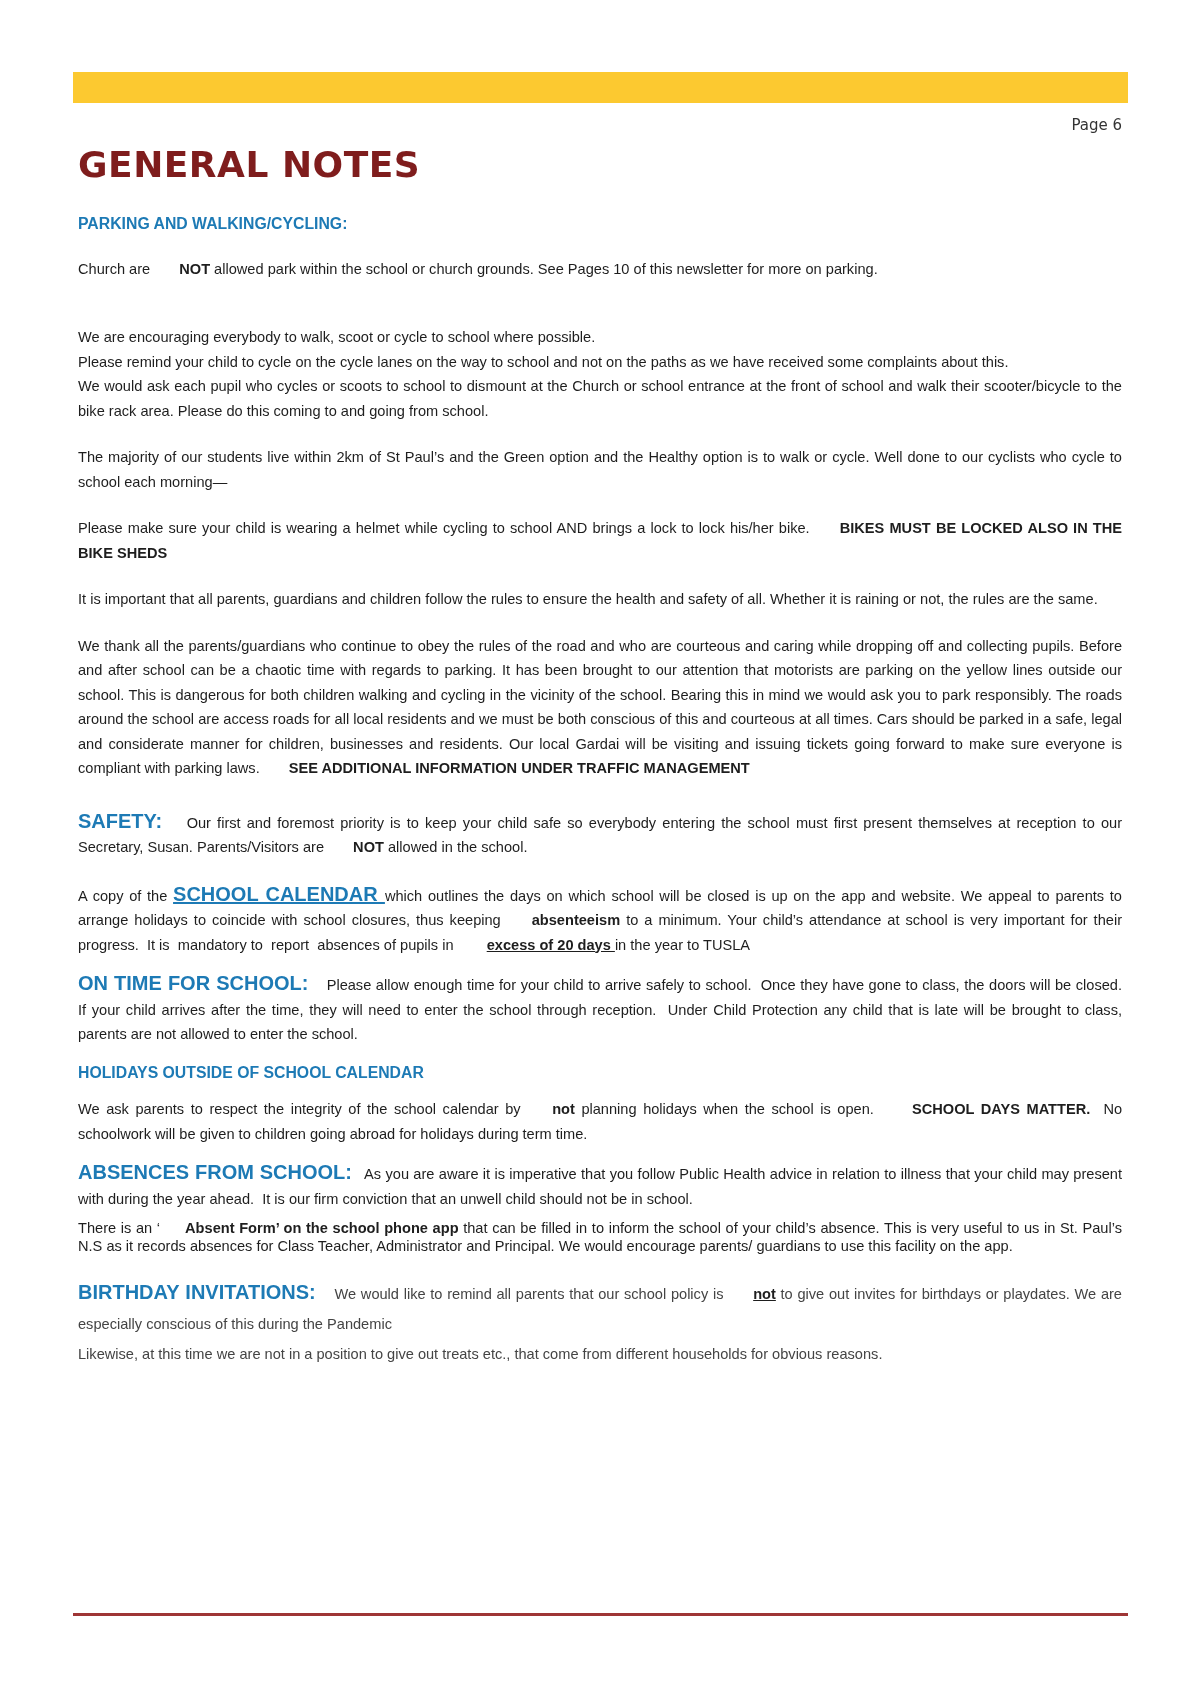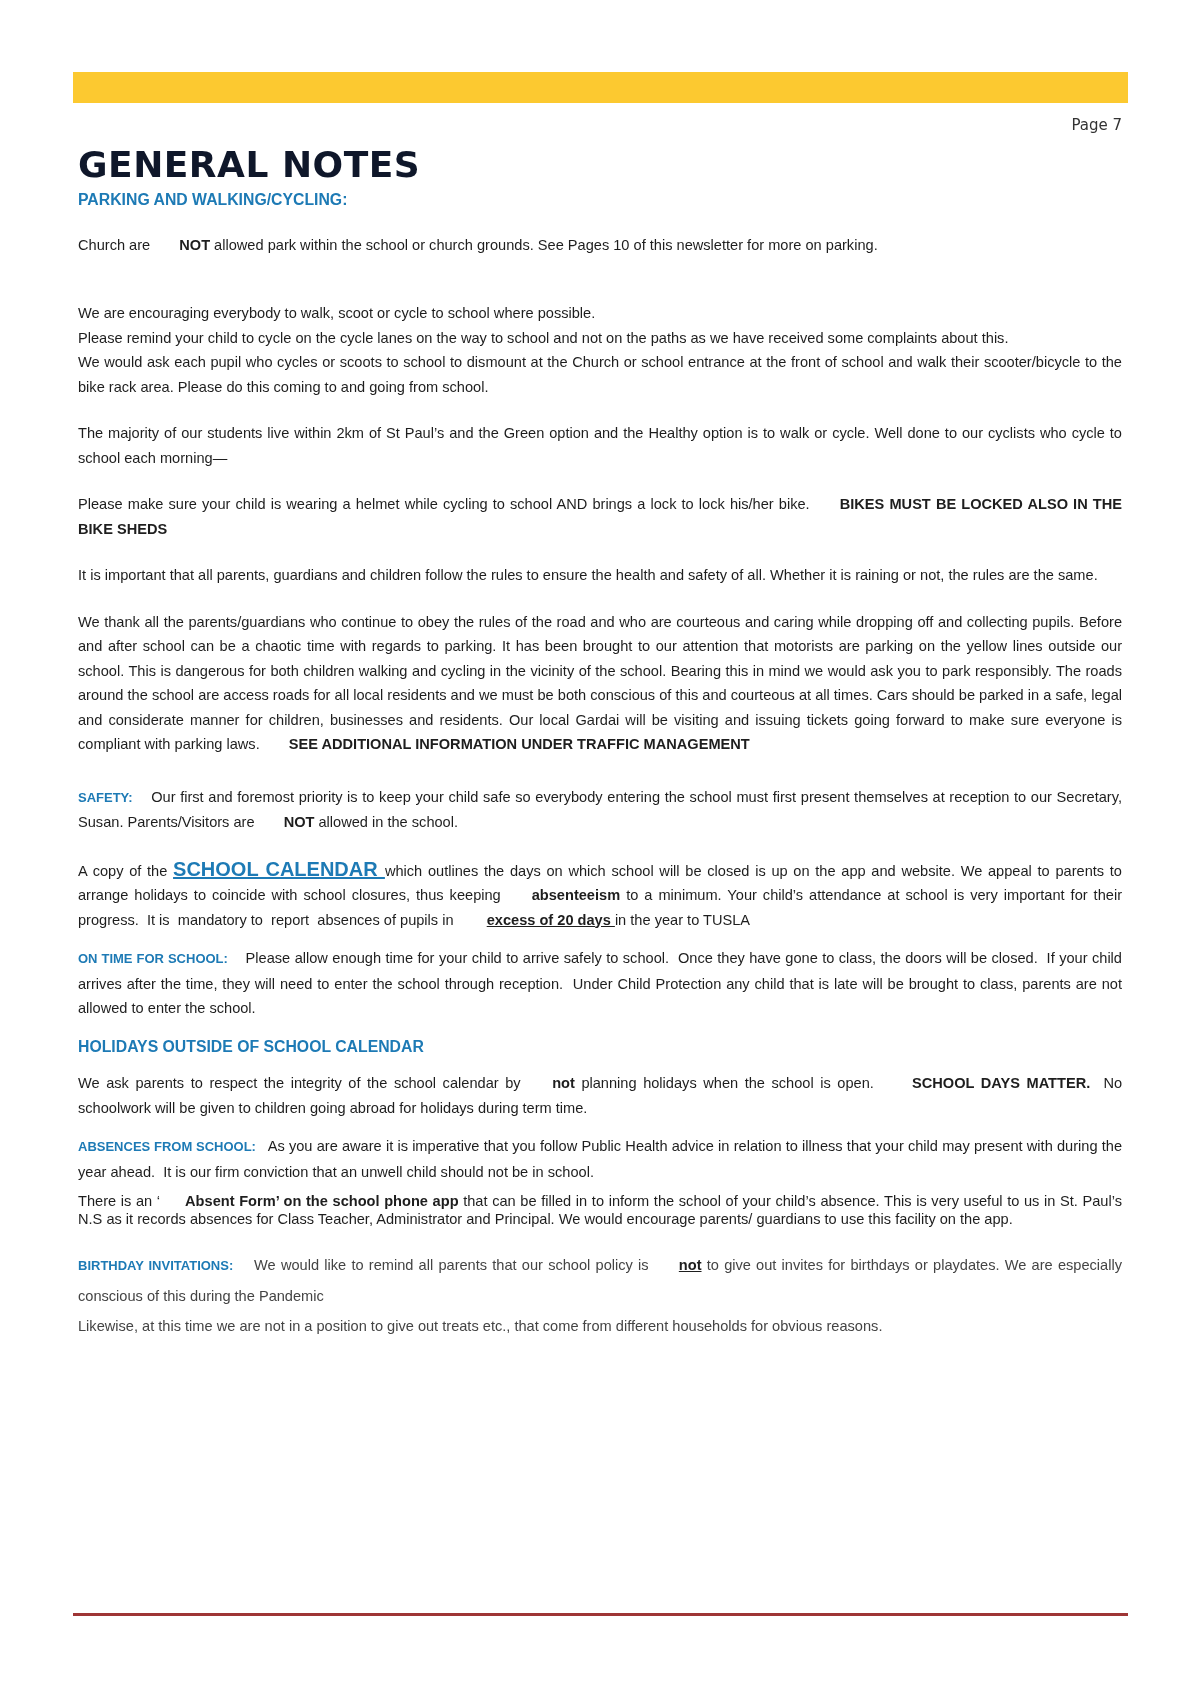--- a/index.html
+++ b/index.html
@@ -1,39 +1,39 @@
 <!DOCTYPE html>
 <html><head>
 <meta charset="utf-8">
 <style>
   html, body { margin: 0; padding: 0; background: #ffffff; }
   body { width: 1200px; height: 1697px; position: relative; overflow: hidden;
          font-family: "Liberation Sans", sans-serif; color: #1e1e1e; }
   .topbar { position: absolute; left: 73px; top: 72px; width: 1055px; height: 31px; background: #fcc930; }
   .page-num { position: absolute; right: 78px; top: 116px; font-size: 15px; color: #333; font-family: "DejaVu Sans", sans-serif; }
   .title { position: absolute; left: 78px; top: 144px; margin: 0; font-family: "DejaVu Sans", sans-serif;
-           font-size: 36px; font-weight: bold; color: #0f172a; letter-spacing: 0.5px; }
-  .content { position: absolute; left: 78px; top: 188px; width: 1044px; font-size: 14.6px; line-height: 24.5px; }
+           font-size: 36px; font-weight: bold; color: #7f1d1d; letter-spacing: 0.5px; }
+  .content { position: absolute; left: 78px; top: 212px; width: 1044px; font-size: 14.6px; line-height: 24.5px; }
   .content p { margin: 0; text-align: justify; }
   .h { color: #1d7ab5; font-weight: bold; }
-  .h-lg { font-size: 13px; }
+  .h-lg { font-size: 20px; }
   .h-sm { font-size: 15.8px; }
   .b { font-weight: bold; padding-left: 25px; }
   .u { text-decoration: underline; }
   .link { color: #1d7ab5; font-weight: bold; font-size: 20px; text-decoration: underline; }
   .gap { height: 22px; }
   .gap-s { height: 14px; }
   .gray { color: #444; }
   .bottom-rule { position: absolute; left: 73px; top: 1613px; width: 1055px; height: 3px; background: #9e3535; }
 </style>
 </head>
 <body>
 
 <div class="topbar"></div>
-<div class="page-num">Page 7</div>
+<div class="page-num">Page 6</div>
 <h1 class="title">GENERAL NOTES</h1>
 
 <div class="content">
 
   <div class="h h-sm" style="margin-bottom:20px;">PARKING AND WALKING/CYCLING:</div>
 
   <p><span>Church are </span><span class="b">NOT</span><span> allowed park within the school or church grounds.  See Pages 10 of this newsletter for more on parking.</span></p>
   <div class="gap"></div>
   <div class="gap"></div>
   <p><span>We are encouraging everybody to walk, scoot or cycle to school where possible.</span><br><span>Please remind your child to cycle on the cycle lanes on the way to school and not on the paths as we have received some complaints about this.</span><br><span>We would ask each pupil who cycles or scoots to school to dismount at the Church or school entrance at the front of school and walk their scooter/bicycle to the bike rack area.  Please do this coming to and going from school.</span></p>

